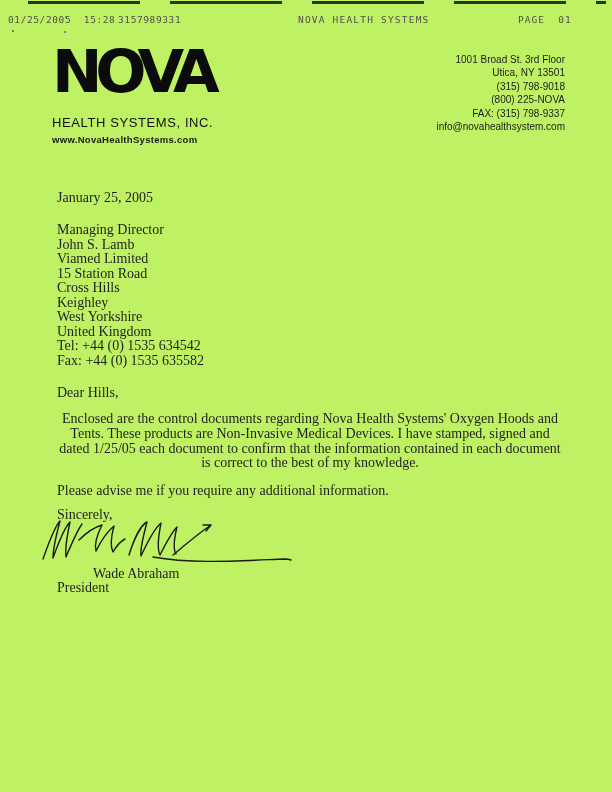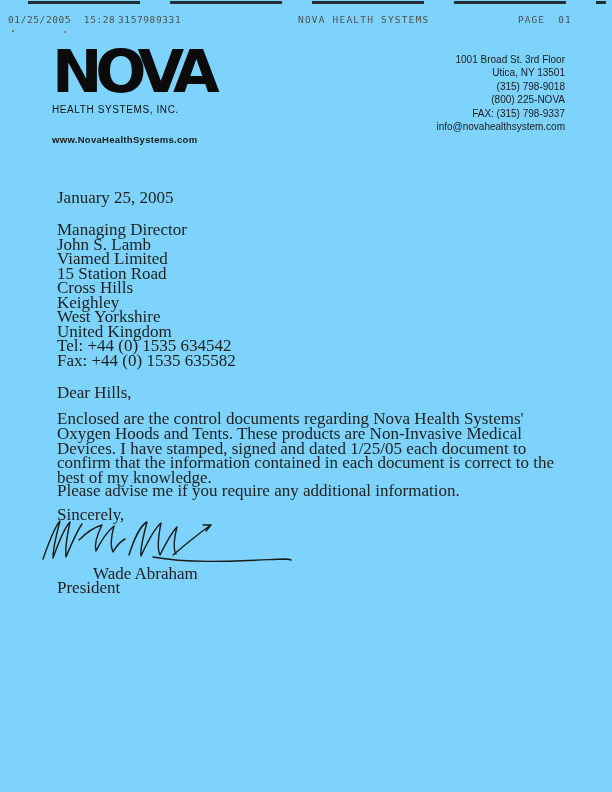--- a/index.html
+++ b/index.html
@@ -1,19 +1,19 @@
 <!DOCTYPE html>
 <html><head>
 <meta charset="utf-8">
 <style>
   html,body{margin:0;padding:0;background:#e8e8e8;}
   .page{
     position:relative;
     width:612px;height:792px;
-    background:#7dd3fc;
+    background:#bef264;
     margin:0 auto;
     overflow:hidden;
     font-family:"Liberation Serif", serif;
     color:#1f1f1f;
   }
   
   .fax-topline{
     position:absolute;top:1px;left:28px;right:6px;height:2.5px;
     background:repeating-linear-gradient(90deg,#111 0 112px,transparent 112px 142px);
     opacity:.85;
@@ -42,40 +42,40 @@
     font-weight:bold;
     font-size:58px;line-height:56px;
     letter-spacing:-7px;
     color:#0b0b0b;
     white-space:nowrap;
     transform:scaleX(1.04);
     transform-origin:left center;
   }
   .logo-sub{
     font-family:"Liberation Sans", sans-serif;
-    font-size:10px;line-height:17px;letter-spacing:.6px;
-    color:#111;margin-top:1px;white-space:nowrap;
+    font-size:13px;line-height:17px;letter-spacing:.6px;
+    color:#111;margin-top:14px;white-space:nowrap;
   }
   .logo-web{
     font-family:"Liberation Sans", sans-serif;
     font-size:9.5px;font-weight:bold;letter-spacing:.3px;
-    color:#1a1a1a;margin-top:16px;
+    color:#1a1a1a;margin-top:3px;
   }
   .address{
     position:absolute;top:53px;right:47px;
     font-family:"Liberation Sans", sans-serif;
     font-size:10px;line-height:13.4px;
     text-align:right;color:#1c1c1c;
   }
   
-  .letter-block{position:absolute;left:57px;font-size:17px;line-height:14.5px;}
+  .letter-block{position:absolute;left:57px;font-size:14px;line-height:14.5px;}
   .date-line{top:191px;}
   .recipient{top:223px;}
   .salutation{top:386px;}
-  .para-1{top:412px;width:506px;line-height:14.8px;}
+  .para-1{top:412px;width:506px;line-height:14.8px;text-align:center;}
   .para-2{top:484px;width:506px;}
   .closing{top:508px;}
   .signer-name{top:567px;margin-left:36px;}
   .signer-title{top:581px;}
   .signature{
     position:absolute;left:41px;top:515px;width:256px;height:50px;
   }
   .signature svg{display:block;}
   .sig-stroke{fill:none;stroke:#1a1a1a;stroke-width:1.4;stroke-linecap:round;stroke-linejoin:round;}
 </style>

